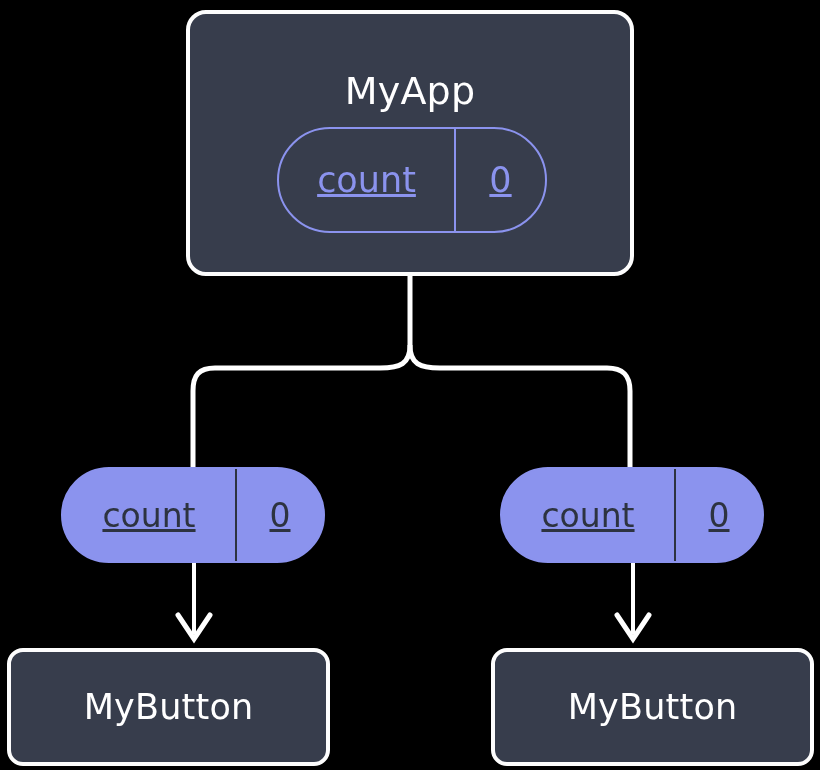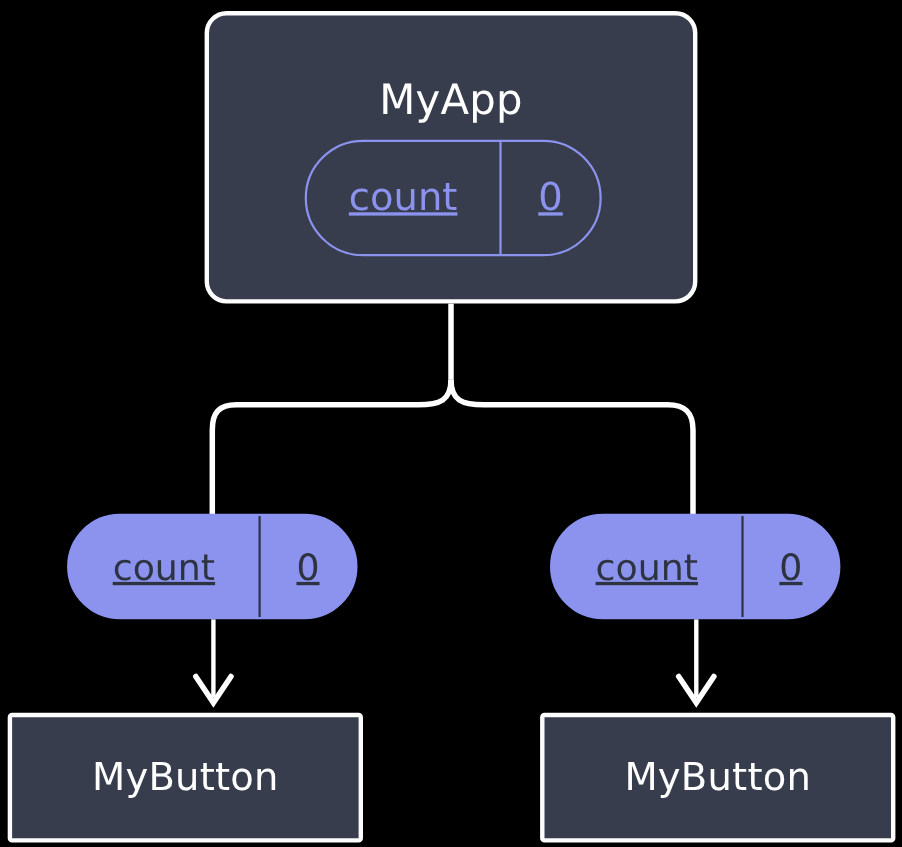--- a/index.html
+++ b/index.html
@@ -27,21 +27,21 @@
     height: 770px;
     pointer-events: none;
   }
 
   
   .comp-box {
     position: absolute;
     box-sizing: border-box;
     background: #373d4c;
     border: 4px solid #fdfdfd;
-    border-radius: 4px;
+    border-radius: 16px;
     display: flex;
     flex-direction: column;
     align-items: center;
   }
   .comp-title {
     color: #ffffff;
     font-size: 34px;
     line-height: 1;
     letter-spacing: 0.2px;
     white-space: nowrap;

